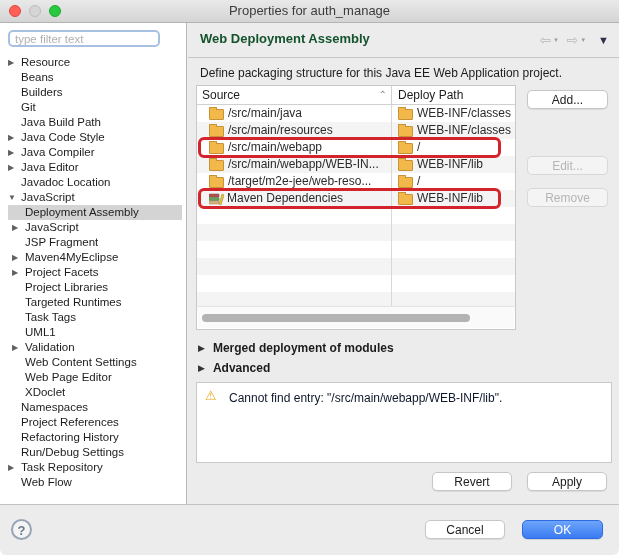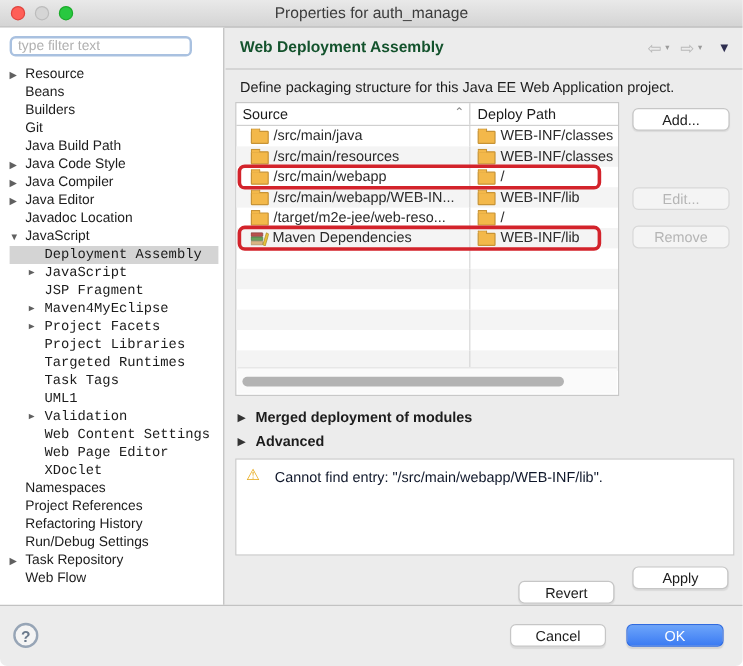--- a/index.html
+++ b/index.html
@@ -18,21 +18,21 @@
   .sidebar{position:absolute;left:0;top:23px;width:187px;height:481px;background:#ffffff;
            border-right:1px solid #b9b9b9;box-sizing:border-box;}
   .filter{position:absolute;left:8px;top:7px;width:152px;height:17px;box-sizing:border-box;
           border:2px solid #a9c1e0;border-radius:5px;font-size:11.5px;color:#333;padding:0 5px;outline:none;
           font-family:"Liberation Sans","DejaVu Sans",sans-serif;}
   .filter::placeholder{color:#b0b0b0;}
   .tree{position:absolute;left:0;top:32px;width:187px;}
   .tree-item{height:15px;line-height:15px;display:flex;align-items:center;white-space:nowrap;
              font-size:11.5px;color:#1c1c1c;margin:0 5px 0 8px;}
   .tree-item .tri{width:13px;font-size:8px;color:#606060;flex:none;text-align:left;}
-  .tree-item.lvl1{padding-left:16px;font-family:Liberation Mono, monospace;}
+  .tree-item.lvl1{padding-left:4px;}
   .tree-item.selected{background:#d4d4d4;}
   .tree-item .lbl{overflow:hidden;text-overflow:ellipsis;}
   
   .page-title{position:absolute;left:200px;top:31px;font-size:13px;font-weight:bold;color:#14532d;}
   .nav-icons{position:absolute;right:10px;top:33px;display:flex;align-items:center;gap:3px;color:#b9b9b9;}
   .nav-icons .arr{font-size:14px;line-height:14px;}
   .nav-icons .mini{font-size:7px;color:#9a9a9a;margin-right:6px;}
   .nav-icons .menu-tri{font-size:11px;color:#2e2e50;margin-left:4px;}
   .header-divider{position:absolute;left:188px;top:57px;width:431px;height:1px;background:#c6c6c6;}
   .desc{position:absolute;left:200px;top:66px;font-size:12px;color:#1c1c1c;}
@@ -60,21 +60,21 @@
            border-top:1px solid #e3e3e3;display:flex;align-items:center;}
   .hthumb{margin-left:4px;width:268px;height:8px;border-radius:4px;background:#b3b3b3;}
   
   .mac-btn{position:absolute;height:19px;border-radius:5px;border:1px solid #c6c6c6;background:#ffffff;
            font-size:12px;color:#1c1c1c;text-align:center;line-height:18px;box-sizing:border-box;
            box-shadow:0 1px 1px rgba(0,0,0,0.08);font-family:"Liberation Sans","DejaVu Sans",sans-serif;}
   .mac-btn.disabled{color:#b5b5b5;background:#f4f4f4;border-color:#d8d8d8;box-shadow:none;}
   #btn-add{left:527px;top:90px;width:81px;}
   #btn-edit{left:527px;top:122px;width:81px;margin-top:34px;}
   #btn-remove{left:527px;top:156px;width:81px;margin-top:32px;}
-  #btn-revert{left:432px;top:472px;width:80px;margin-top:12px;}
+  #btn-revert{left:432px;top:472px;width:80px;}
   #btn-apply{left:527px;top:472px;width:80px;}
   
   .section{position:absolute;left:198px;display:flex;align-items:center;gap:8px;}
   .section .tri{font-size:9px;color:#333;}
   .section .slbl{font-size:12px;font-weight:bold;color:#1c1c1c;}
   #sec-merged{top:341px;}
   #sec-advanced{top:361px;}
   
   .warnbox{position:absolute;left:196px;top:382px;width:416px;height:81px;background:#ffffff;
            border:1px solid #c9c9c9;box-sizing:border-box;}

